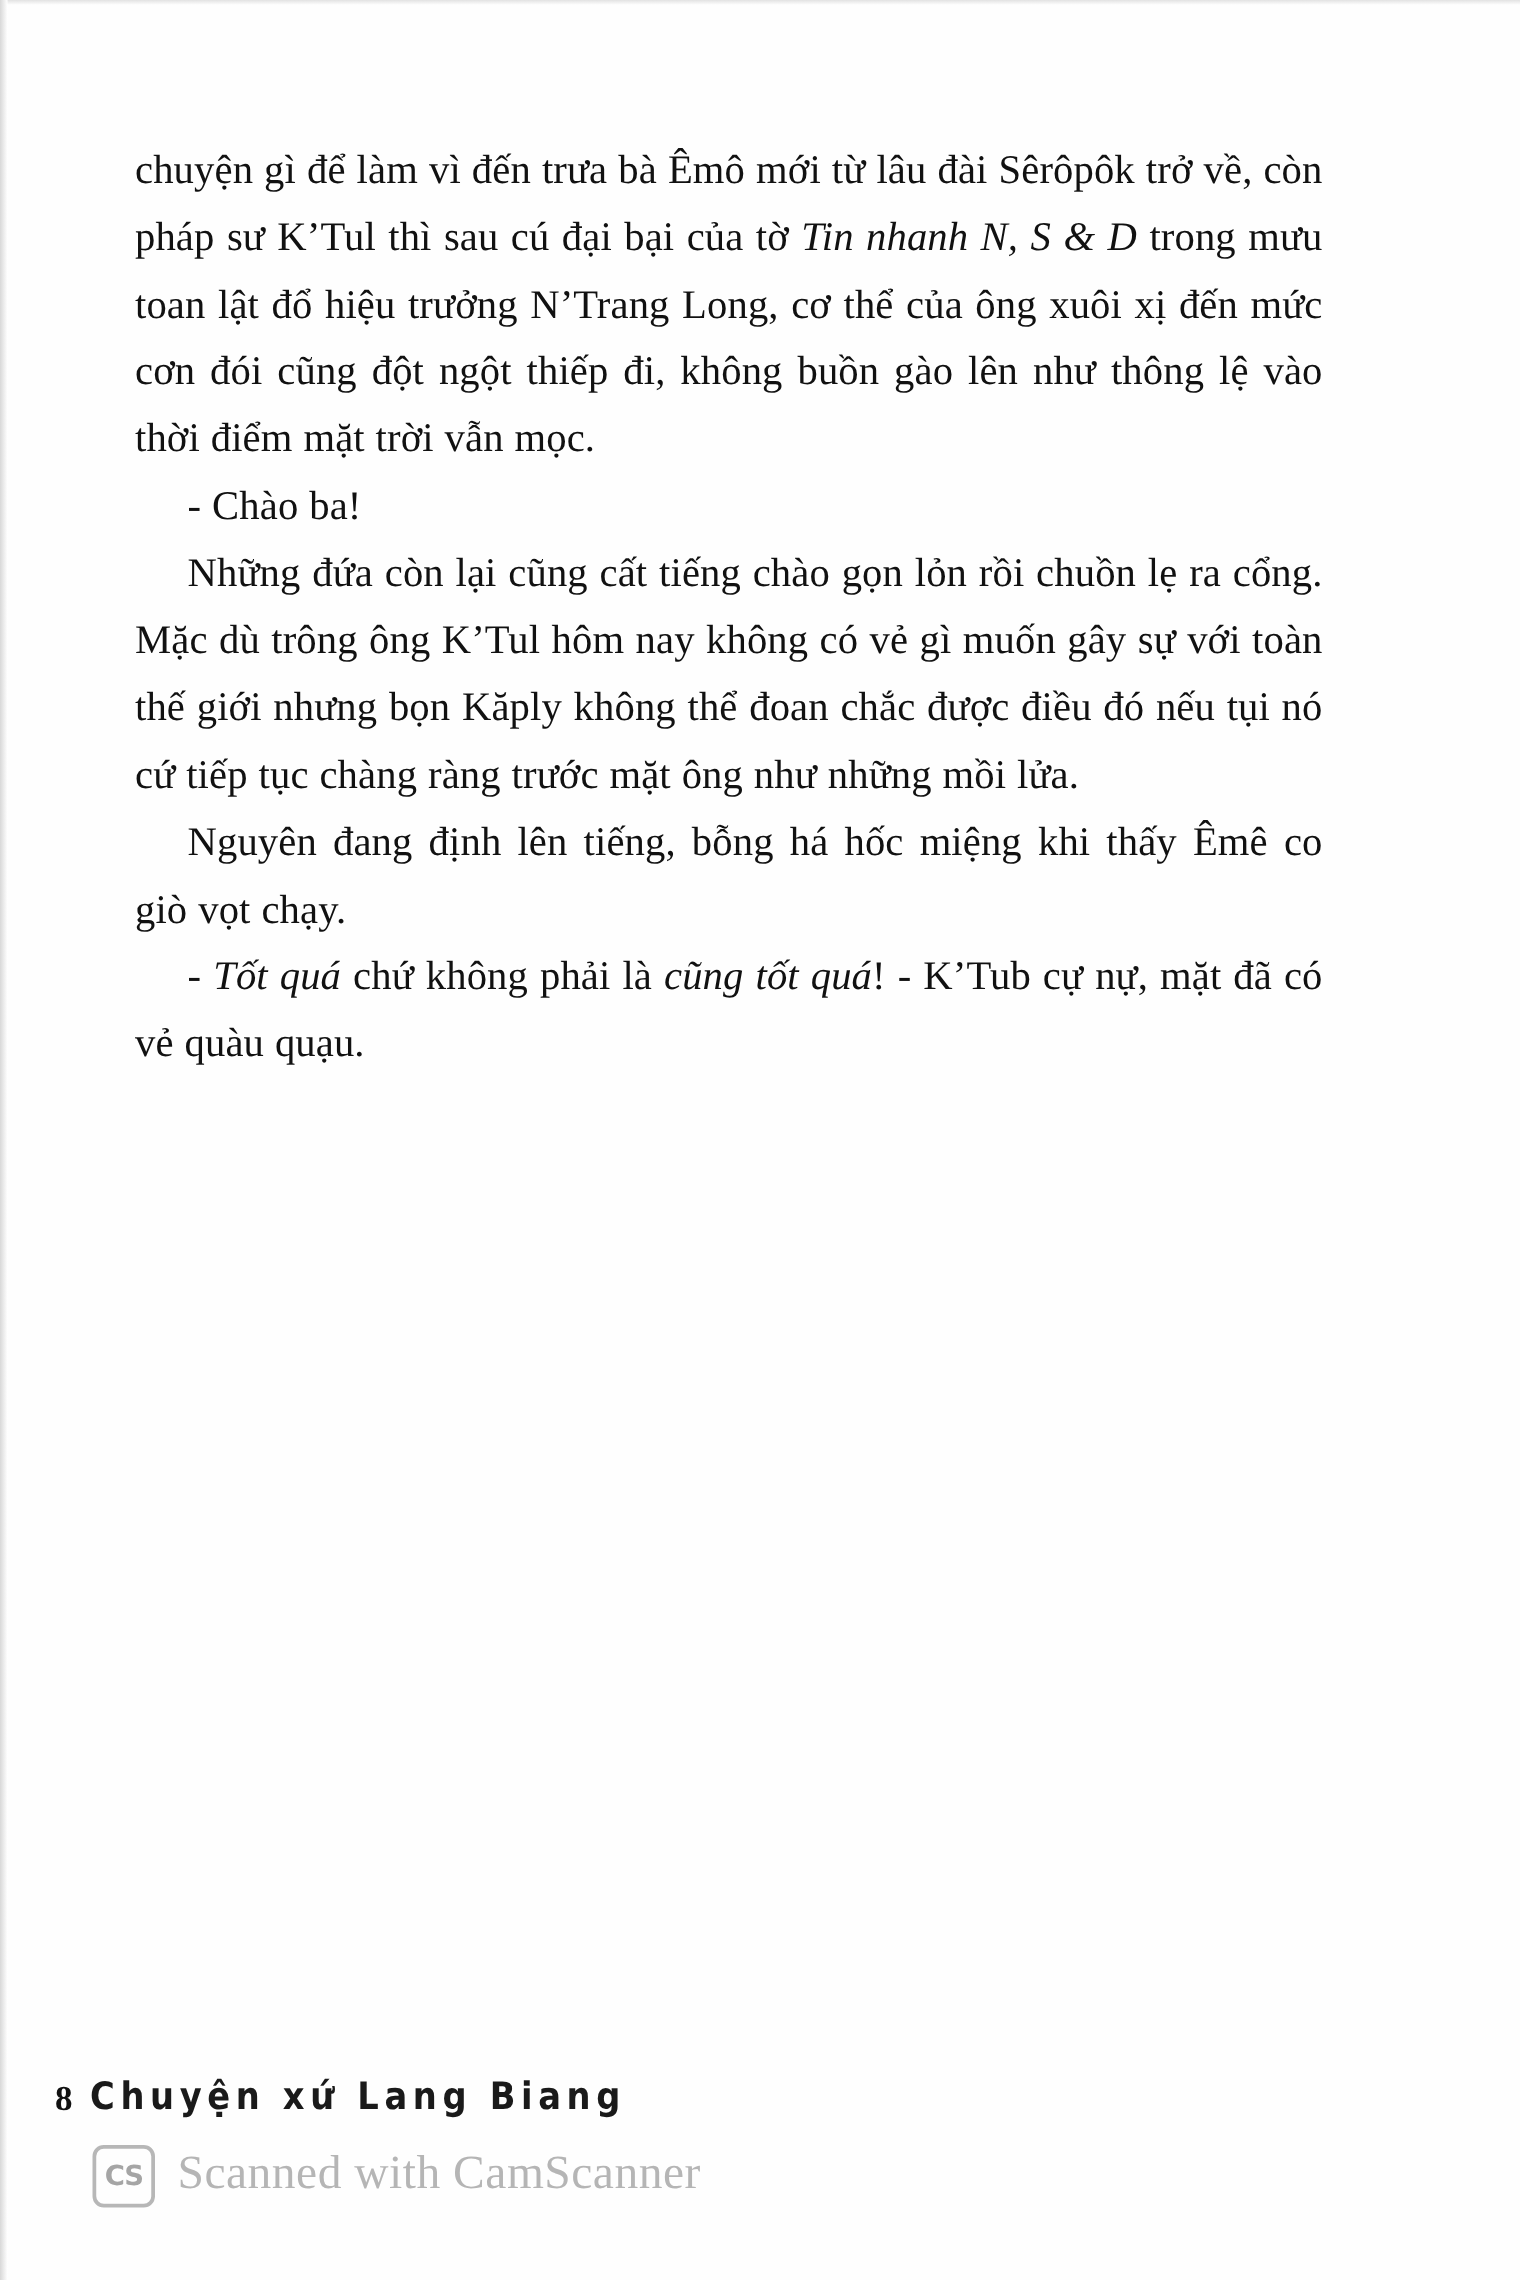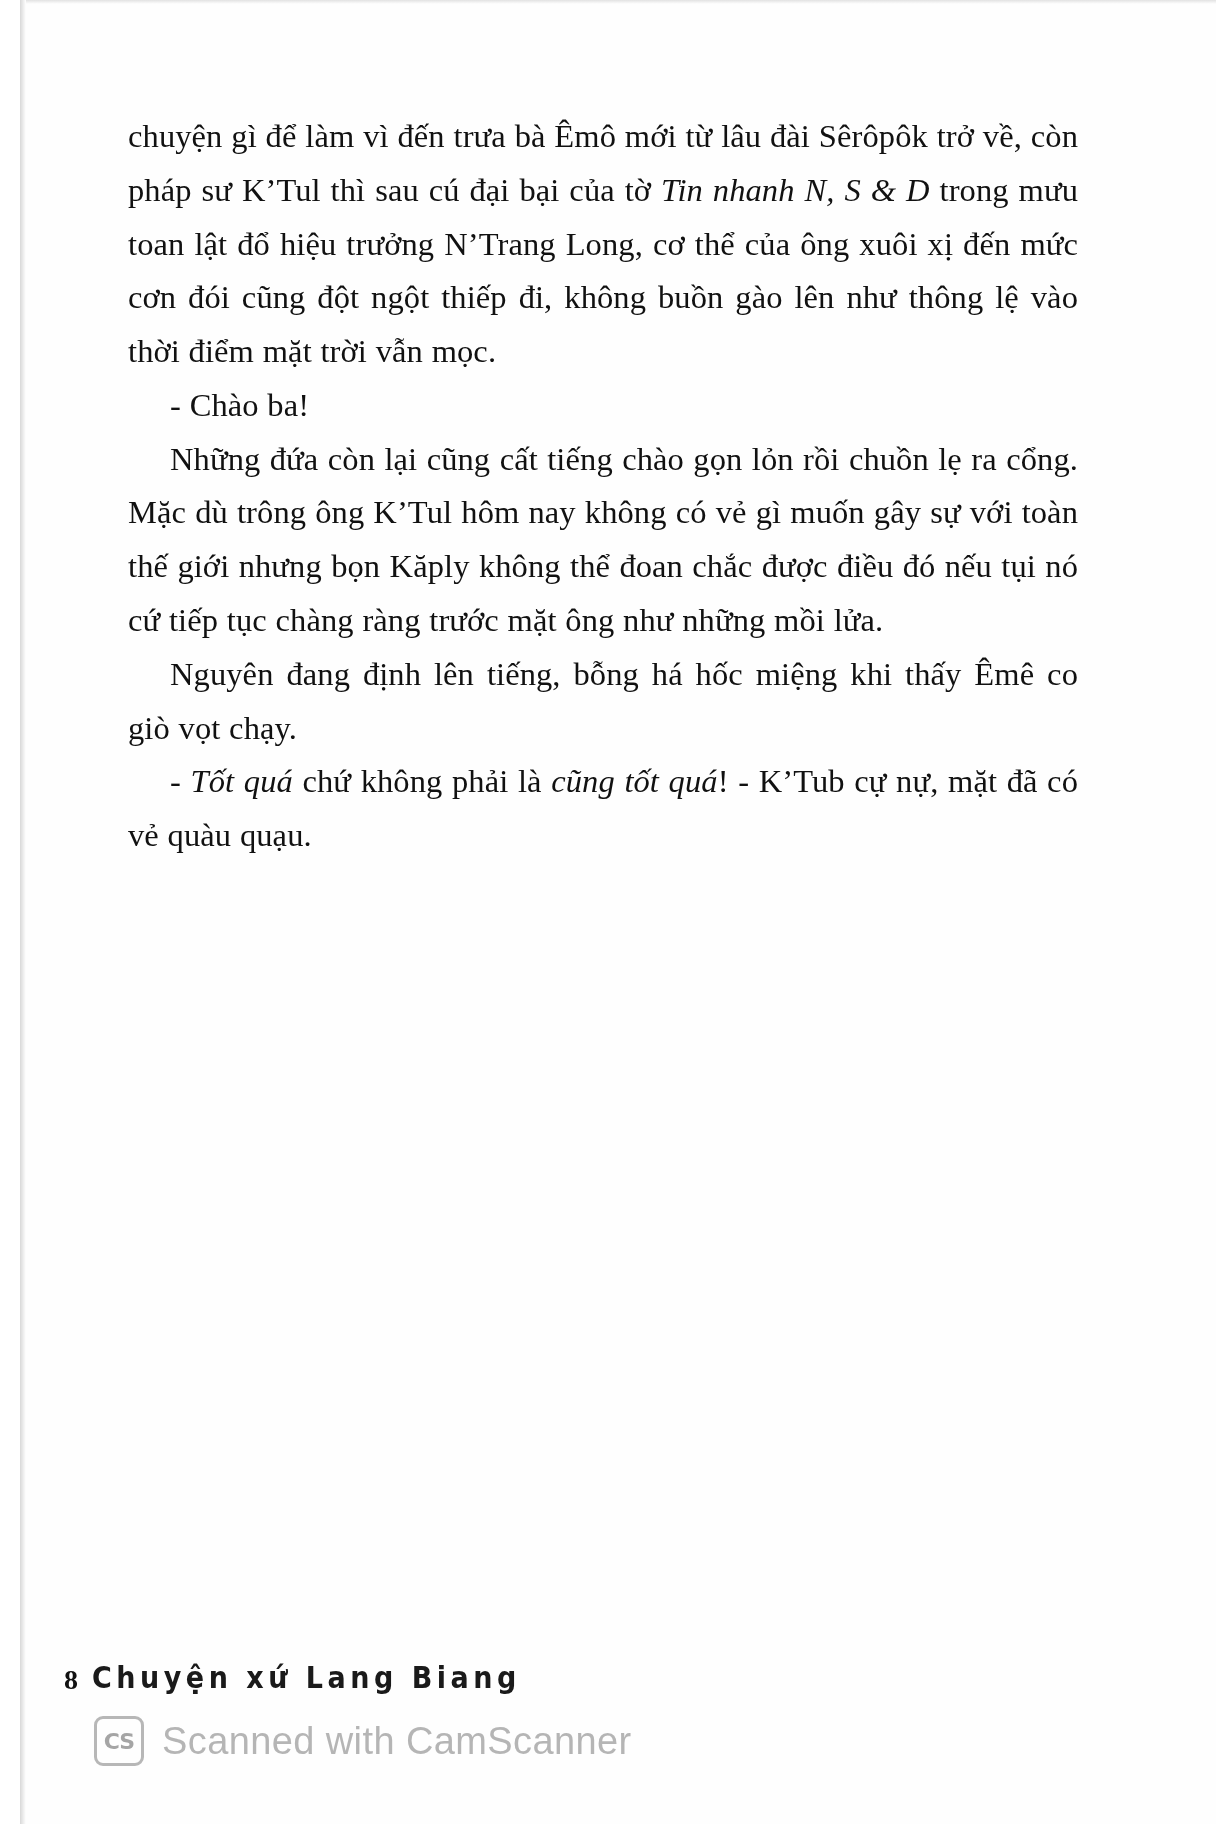--- a/index.html
+++ b/index.html
@@ -11,21 +11,20 @@
     width: 1216px;
     height: 1824px;
     position: relative;
     font-family: "Liberation Serif", serif;
     overflow: hidden;
   }
   .page {
     position: absolute;
     inset: 0;
     background: #fefefe;
-    margin-left: 20px;
   }
   .text-column {
     position: absolute;
     left: 108px;
     top: 110px;
     width: 950px;
   }
   p.para {
     margin: 0;
     font-size: 32.5px;
@@ -63,41 +62,40 @@
     letter-spacing: 4.5px;
     font-weight: 700;
     transform: scaleY(1.12);
     transform-origin: left bottom;
   }
   .watermark {
     position: absolute;
     left: 44px;
     bottom: 58px;
     display: flex;
-    align-items: center;
     gap: 18px;
     opacity: 0.62;
     padding-left: 30px;
   }
   .cs-badge {
     width: 44px;
     height: 44px;
     border: 3px solid #8d8d8d;
     border-radius: 9px;
     color: #6f6f6f;
     font-family: "DejaVu Sans", sans-serif;
     font-size: 22px;
     font-weight: 700;
     display: flex;
     align-items: center;
     justify-content: center;
     letter-spacing: -1px;
   }
   .cs-text {
-    font-family: Liberation Sans, sans-serif;
+    font-family: Liberation Serif, serif;
     font-size: 38px;
     color: #8a8a8a;
     letter-spacing: 0.4px;
   }
   .edge-left {
     position: absolute;
     left: 0;
     top: 0;
     bottom: 0;
     width: 6px;

